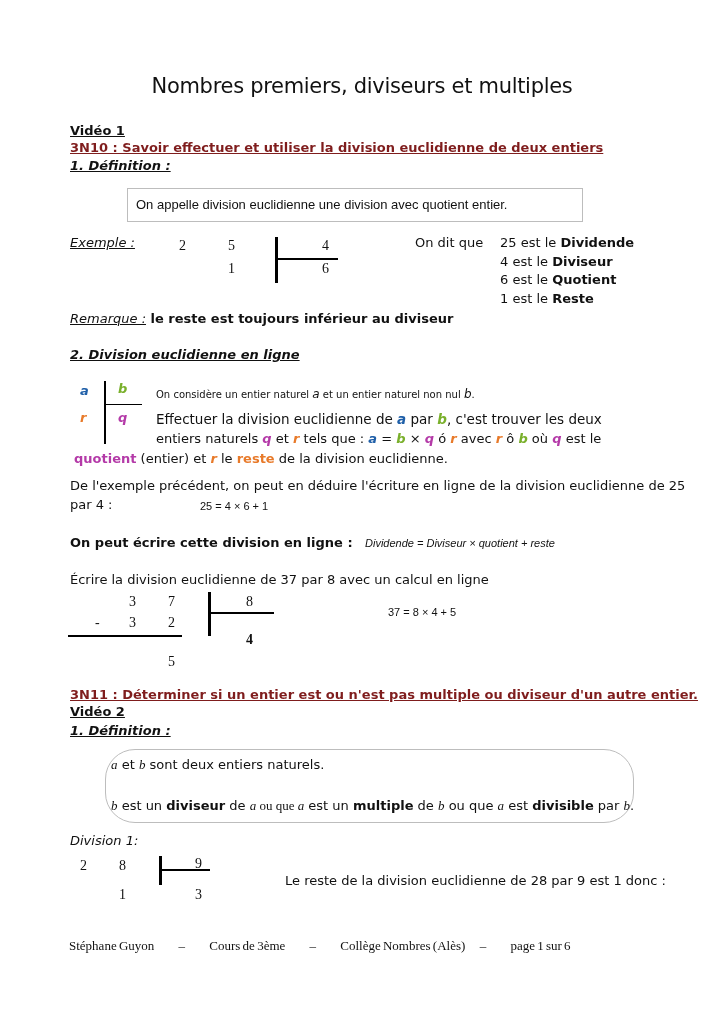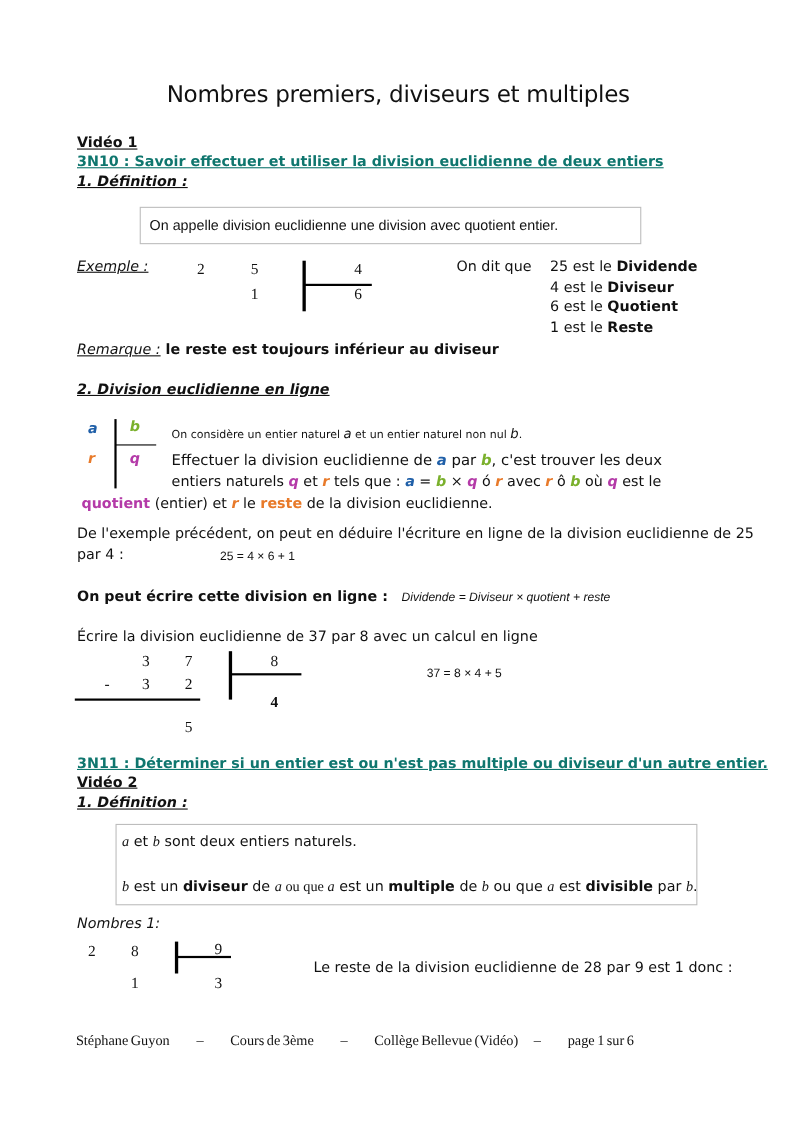--- a/index.html
+++ b/index.html
@@ -2,21 +2,21 @@
 <html><head>
 <meta charset="utf-8">
 <style>
   html, body { margin:0; padding:0; background:#ffffff; }
   body { width:724px; height:1024px; position:relative; overflow:hidden;
          font-family:"DejaVu Sans", sans-serif; color:#111; }
   .abs { position:absolute; white-space:nowrap; }
   .title { left:0; width:724px; top:74px; text-align:center; font-size:21px; letter-spacing:-0.3px; }
   .h-under { text-decoration:underline; font-weight:bold; font-size:13px; }
   .ital { font-style:italic; }
-  .red { color:#0f766e; }
+  .red { color:#7f1d1d; }
   .txt { font-size:13px; }
   .txt-sm { font-size:10px;text-align:right; }
   .serif { font-family:"Liberation Serif", serif; }
   .sans2 { font-family:"Liberation Sans", sans-serif; }
   .box { position:absolute; border:1px solid #bdbdbd; background:#fff; }
   .vline { position:absolute; background:#000; width:3px; }
   .hline { position:absolute; background:#000; height:2px; }
   .num { position:absolute; font-family:"Liberation Serif", serif; font-size:14px; }
   .b { font-weight:bold; }
   .c-a { color:#1f5fa8; font-weight:bold; font-style:italic; }
@@ -104,40 +104,40 @@
   <div class="hline" style="left:209px;top:612px;width:65px;"></div>
   <div class="num" style="left:246px;top:594px;">8</div>
   <div class="num b" style="left:246px;top:632px;">4</div>
 </div>
 <div class="abs sans2" style="left:388px;top:606px;font-size:11px;">37 = 8 × 4 + 5</div>
 
 <div class="abs h-under red" style="left:70px;top:687px;">3N11 : Déterminer si un entier est ou n'est pas multiple ou diviseur d'un autre entier.</div>
 <div class="abs h-under" style="left:70px;top:704px;">Vidéo 2</div>
 <div class="abs h-under ital" style="left:70px;top:723px;">1. Définition :</div>
 
-<div class="box" style="left:105px;top:749px;width:527px;height:72px;">
+<div class="box" style="left:105px;top:749px;width:527px;height:72px;border-radius:30px;">
   <div class="abs txt" style="left:5px;top:7px;"><span class="mi">a</span><span> et </span><span class="mi">b</span><span> sont deux entiers naturels.</span></div>
   <div class="abs txt" style="left:5px;top:48px;"><span class="mi">b</span><span> est un </span><span class="b">diviseur</span><span> de </span><span class="mi">a</span><span class="serif"> ou que </span><span class="mi">a</span><span> est un </span><span class="b">multiple</span><span> de </span><span class="mi">b</span><span> ou que </span><span class="mi">a</span><span>  est </span><span class="b">divisible</span><span> par </span><span class="mi">b</span><span>.</span></div>
 </div>
 
-<div class="abs txt ital" style="left:70px;top:833px;">Nombres 1:</div>
+<div class="abs txt ital" style="left:70px;top:833px;">Division 1:</div>
 
 <div>
   <div class="num" style="left:80px;top:858px;">2</div>
   <div class="num" style="left:119px;top:858px;">8</div>
   <div class="num" style="left:119px;top:887px;">1</div>
   <div class="vline" style="left:159px;top:856px;height:29px;"></div>
   <div class="hline" style="left:160px;top:869px;width:50px;"></div>
   <div class="num" style="left:195px;top:856px;">9</div>
   <div class="num" style="left:195px;top:887px;">3</div>
 </div>
 
 <div class="abs txt" style="left:285px;top:873px;">Le reste de la division euclidienne de 28 par 9 est 1 donc :</div>
 
 <div class="abs serif" style="left:69px;top:938px;font-size:13px;word-spacing:-1px;">
   <span>Stéphane Guyon</span>
   <span style="display:inline-block;width:22px;"></span><span>–</span><span style="display:inline-block;width:22px;"></span>
   <span>Cours de 3ème</span>
   <span style="display:inline-block;width:22px;"></span><span>–</span><span style="display:inline-block;width:22px;"></span>
-  <span>Collège Bellevue  (Vidéo)</span>
+  <span>Collège Nombres  (Alès)</span>
   <span style="display:inline-block;width:12px;"></span><span>–</span><span style="display:inline-block;width:22px;"></span>
   <span>page 1 sur 6</span>
 </div>
 
 </body></html>

